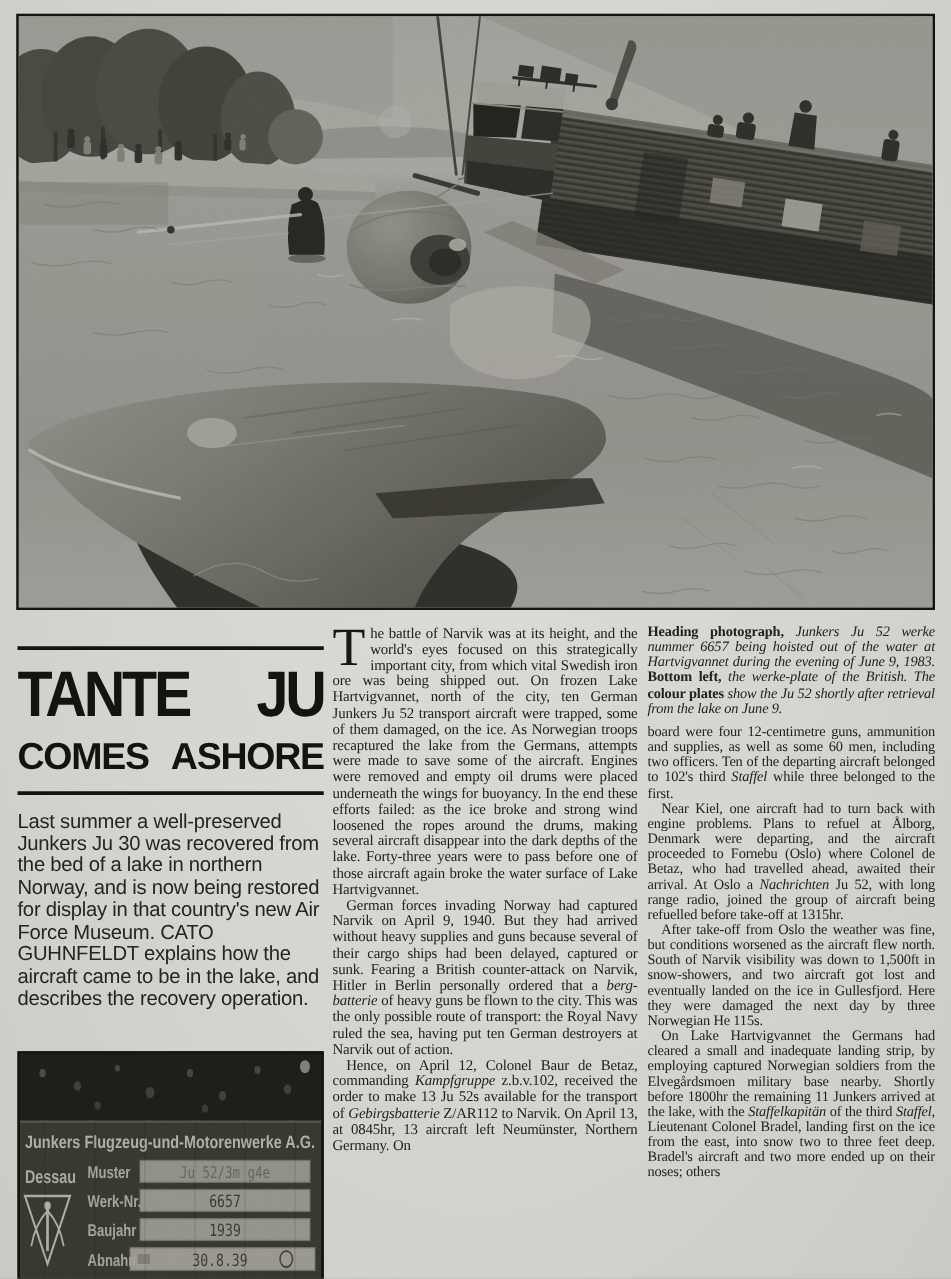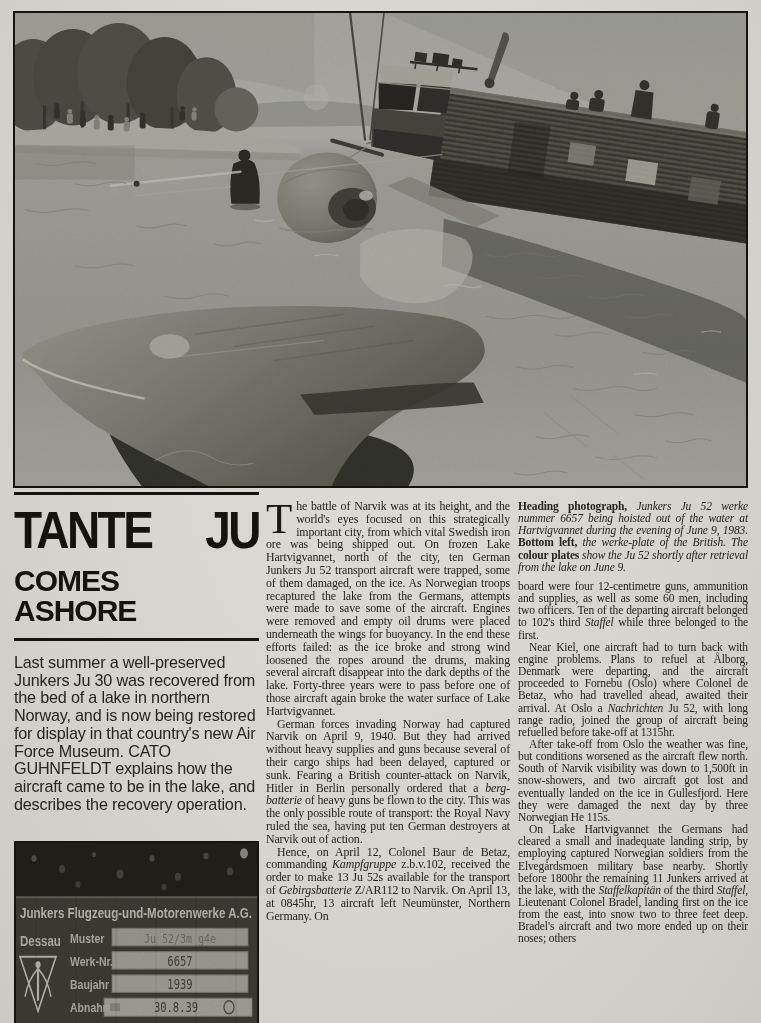--- a/index.html
+++ b/index.html
@@ -6,28 +6,28 @@
   .page{
     position:relative;width:761px;height:1023px;overflow:hidden;
     background:radial-gradient(ellipse at 50% 38%, #dcdbd5 0%, #d5d4ce 55%, #cbcac4 100%);
     font-family:"Liberation Serif", serif;color:#21201c;
   }
   
   .photo{position:absolute;left:13px;top:11px;width:735px;height:477px;margin:0;
     border:2px solid #14130f;box-sizing:border-box;background:#b3b2ac;}
   .photo svg{display:block;width:100%;height:100%;}
   
-  .col-left{position:absolute;left:14px;top:492px;width:245px;color:#17160f;}
+  .col-left{position:absolute;left:14px;top:517px;width:245px;color:#17160f;}
   .rule{height:3px;background:#14130f;}
   .hl{margin:0;font-family:"Liberation Sans", sans-serif;color:#14130f;}
   .hl1{display:flex;justify-content:space-between;align-items:baseline;
     font-size:46px;font-weight:700;letter-spacing:-2.5px;line-height:1;
     margin:9px 0 0;transform:scaleY(1.12);transform-origin:50% 0;}
   .hl2{display:flex;justify-content:space-between;font-size:30px;font-weight:700;
-    letter-spacing:-1px;line-height:1;margin:16px 0 12px;flex-direction:column;}
+    letter-spacing:-1px;line-height:1;margin:16px 0 12px;}
   .standfirst{margin:13px 0 0;font-family:"Liberation Sans", sans-serif;
     font-size:16.2px;line-height:17.7px;letter-spacing:-0.2px;color:#262521;}
   .plate-photo{position:absolute;left:14px;top:841px;width:245px;height:220px;margin:0;
     border:2px solid #15140f;box-sizing:border-box;background:#24231d;}
   .plate-photo svg{display:block;width:100%;height:100%;}
   
   .bodycol{position:absolute;top:500px;text-align:justify;color:#23221d;}
   .bodycol p{margin:0;}
   .bodycol p.ind{text-indent:11px;}
   .col-mid{left:266px;width:244px;font-size:11.9px;line-height:12.8px;letter-spacing:-0.12px;}

